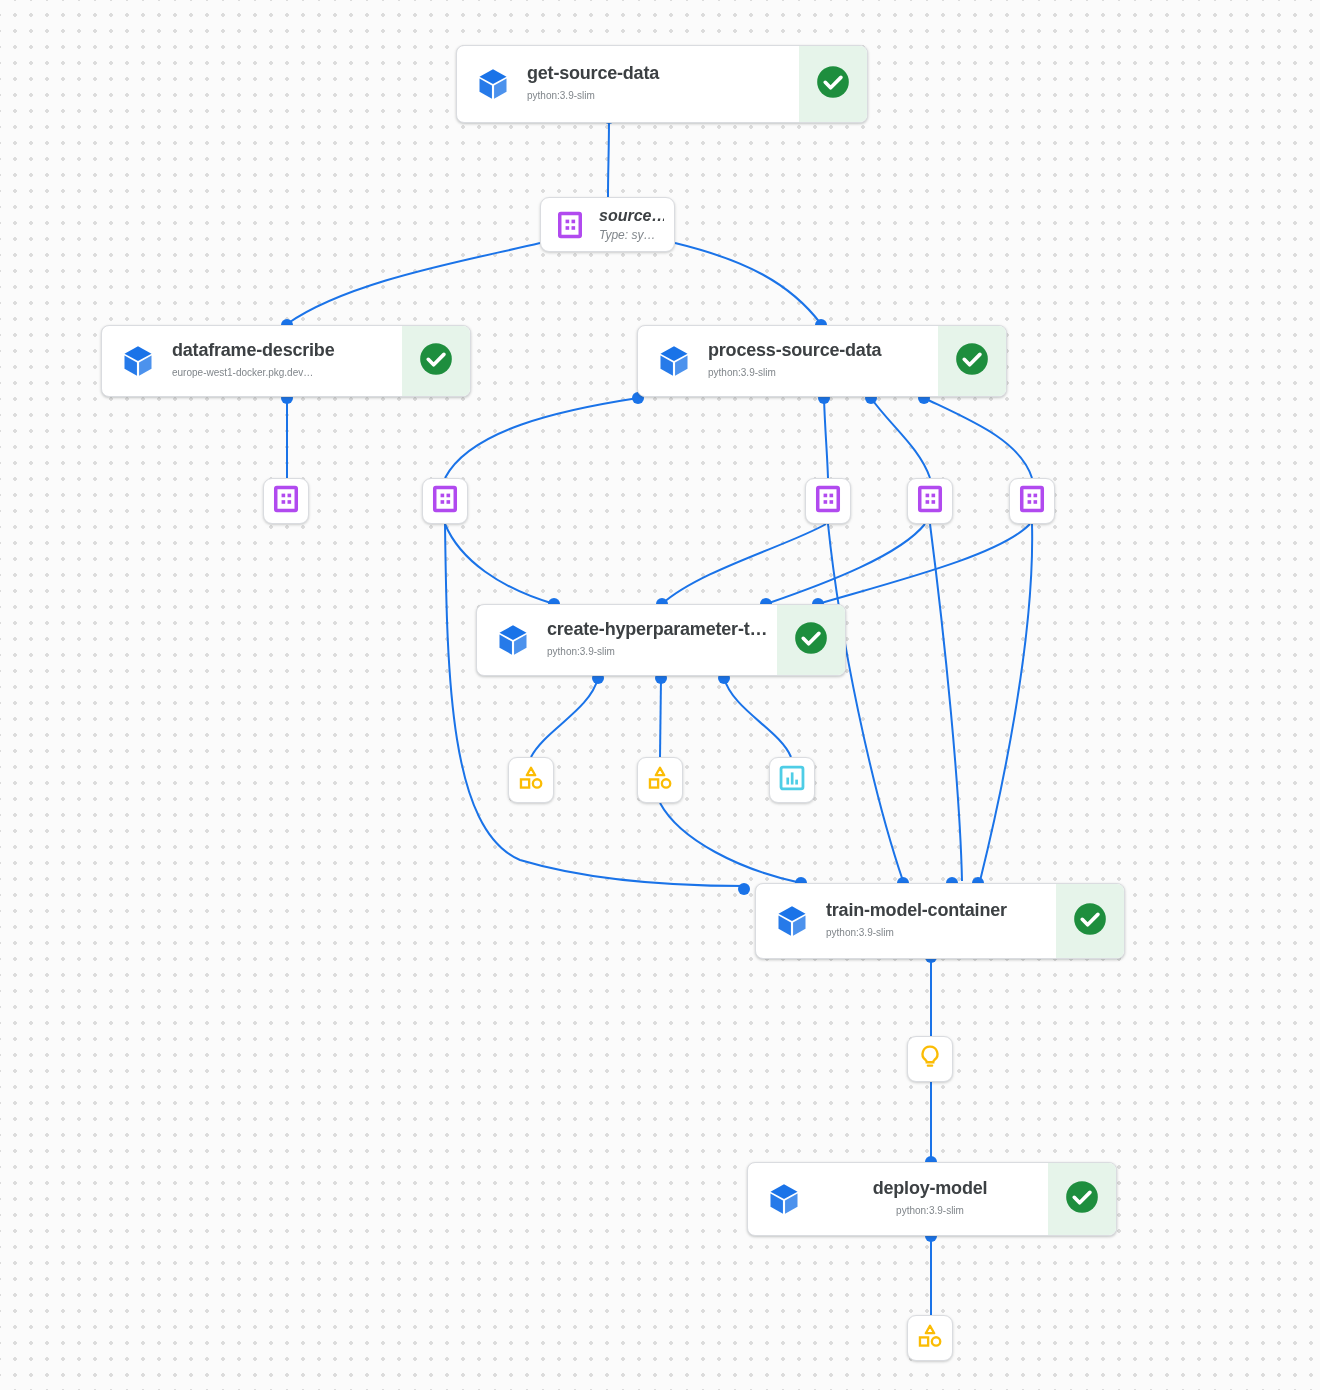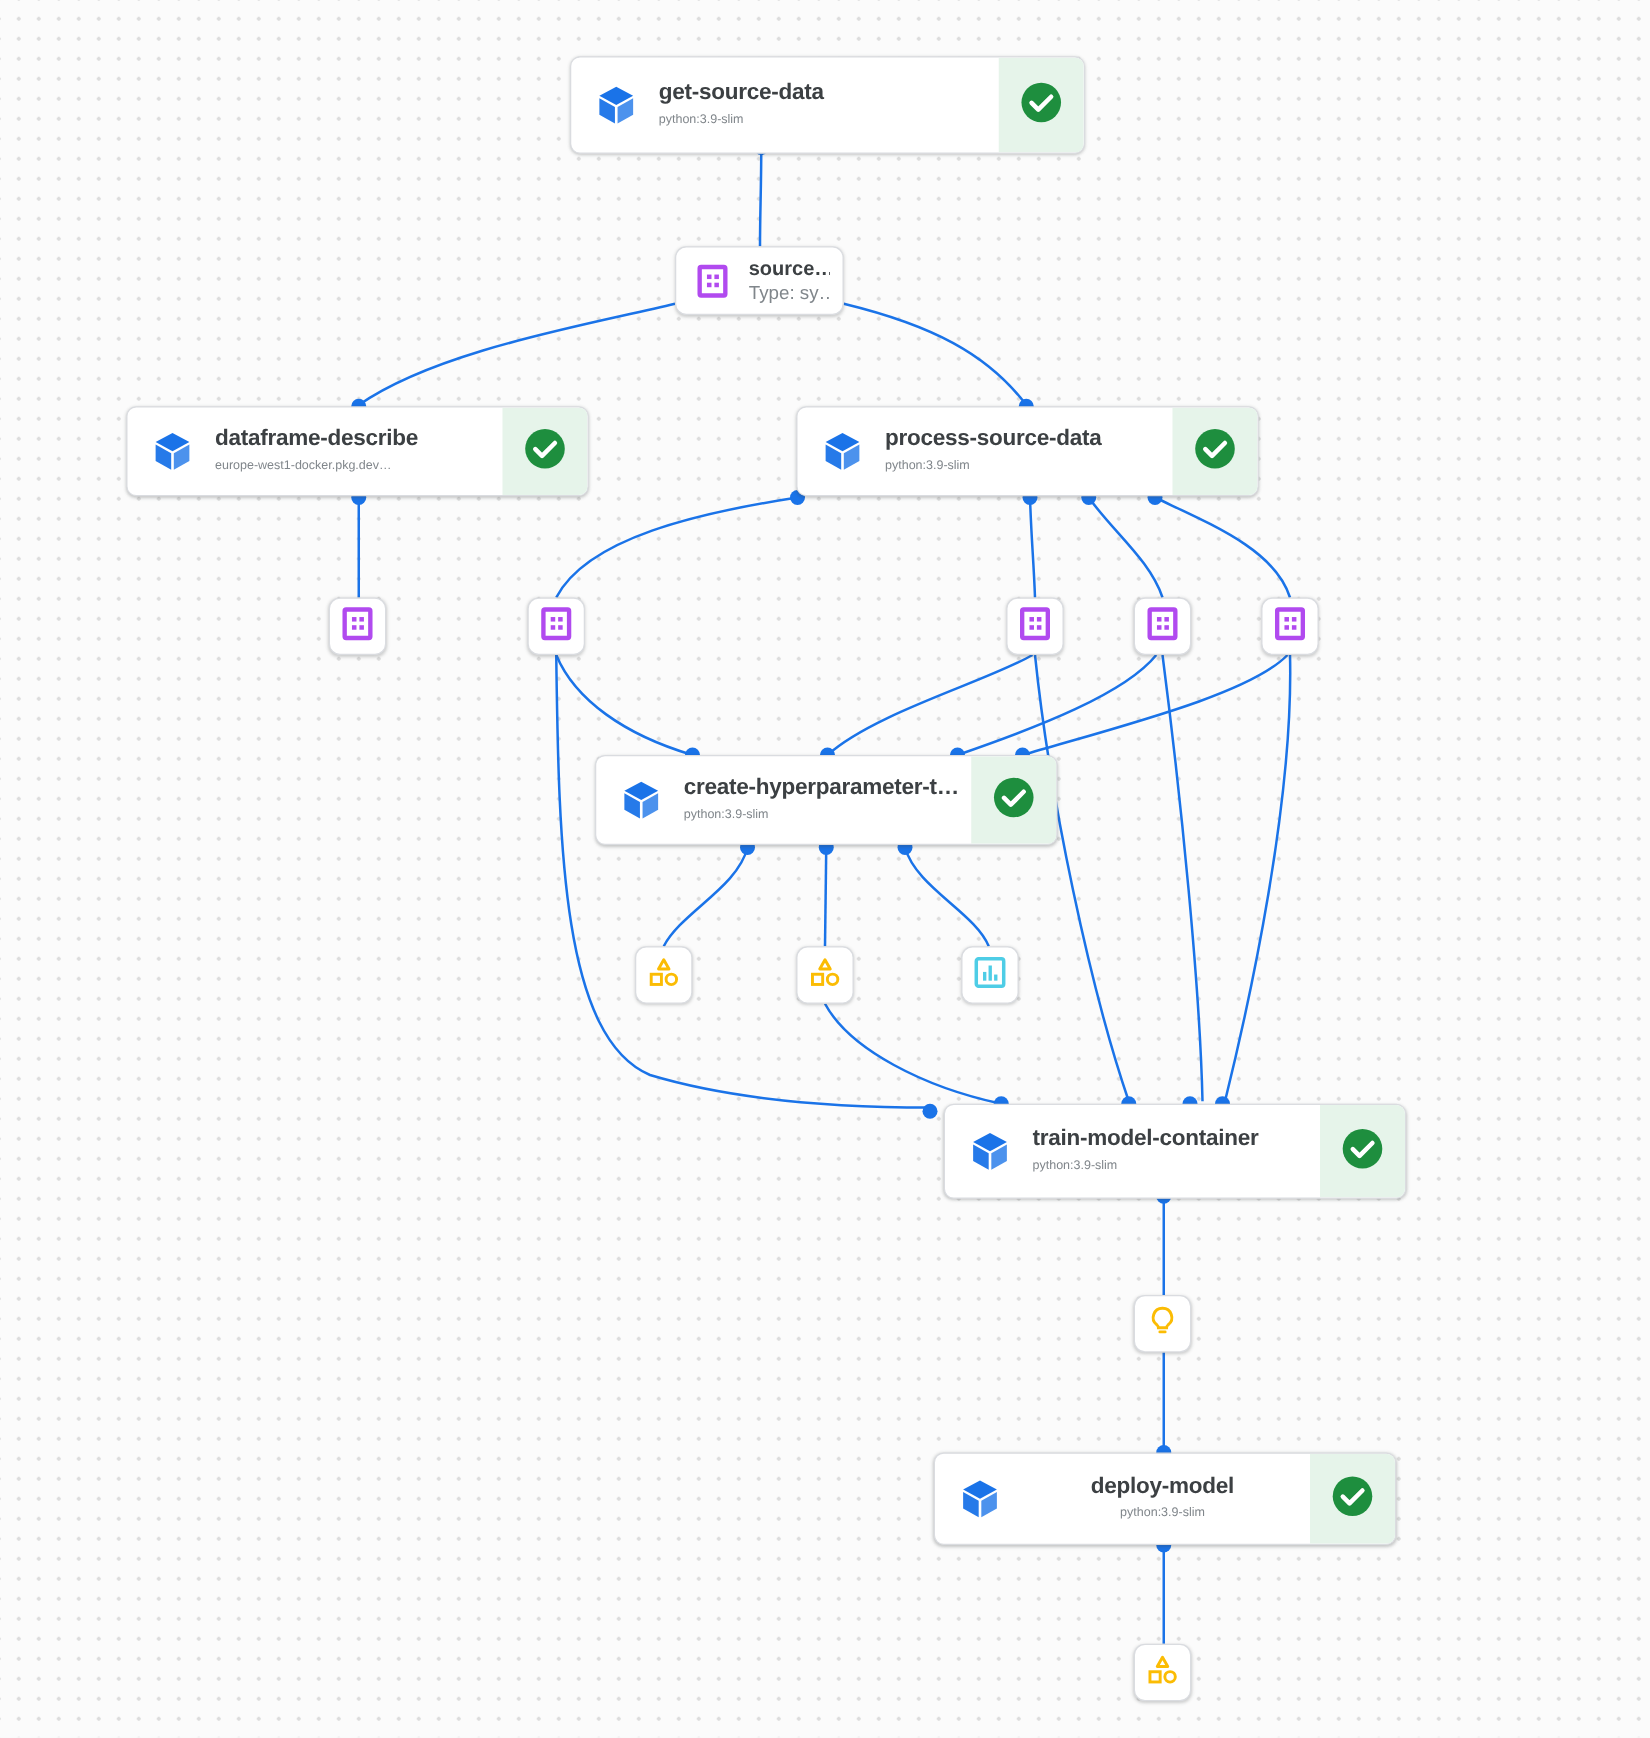--- a/index.html
+++ b/index.html
@@ -126,31 +126,31 @@
   }
   .artifact-labeled .a-icon {
     flex: 0 0 auto;
     width: 30px;
     height: 30px;
     margin-right: 14px;
     display: flex;
     align-items: center;
     justify-content: center;
   }
-  .artifact-labeled .a-text { min-width: 0; }
+  .artifact-labeled .a-text { min-width: 0; font-style: italic; }
   .a-title {
     font-size: 16px;
     font-weight: bold;
     color: #3c4043;
     white-space: nowrap;
     overflow: hidden;
     line-height: 20px;
   }
   .a-sub {
-    font-size: 15px;
+    font-size: 12px;
     color: #80868b;
     white-space: nowrap;
     overflow: hidden;
     line-height: 18px;
   }
 </style>
 </head>
 <body>
 
 <div id="canvas">

